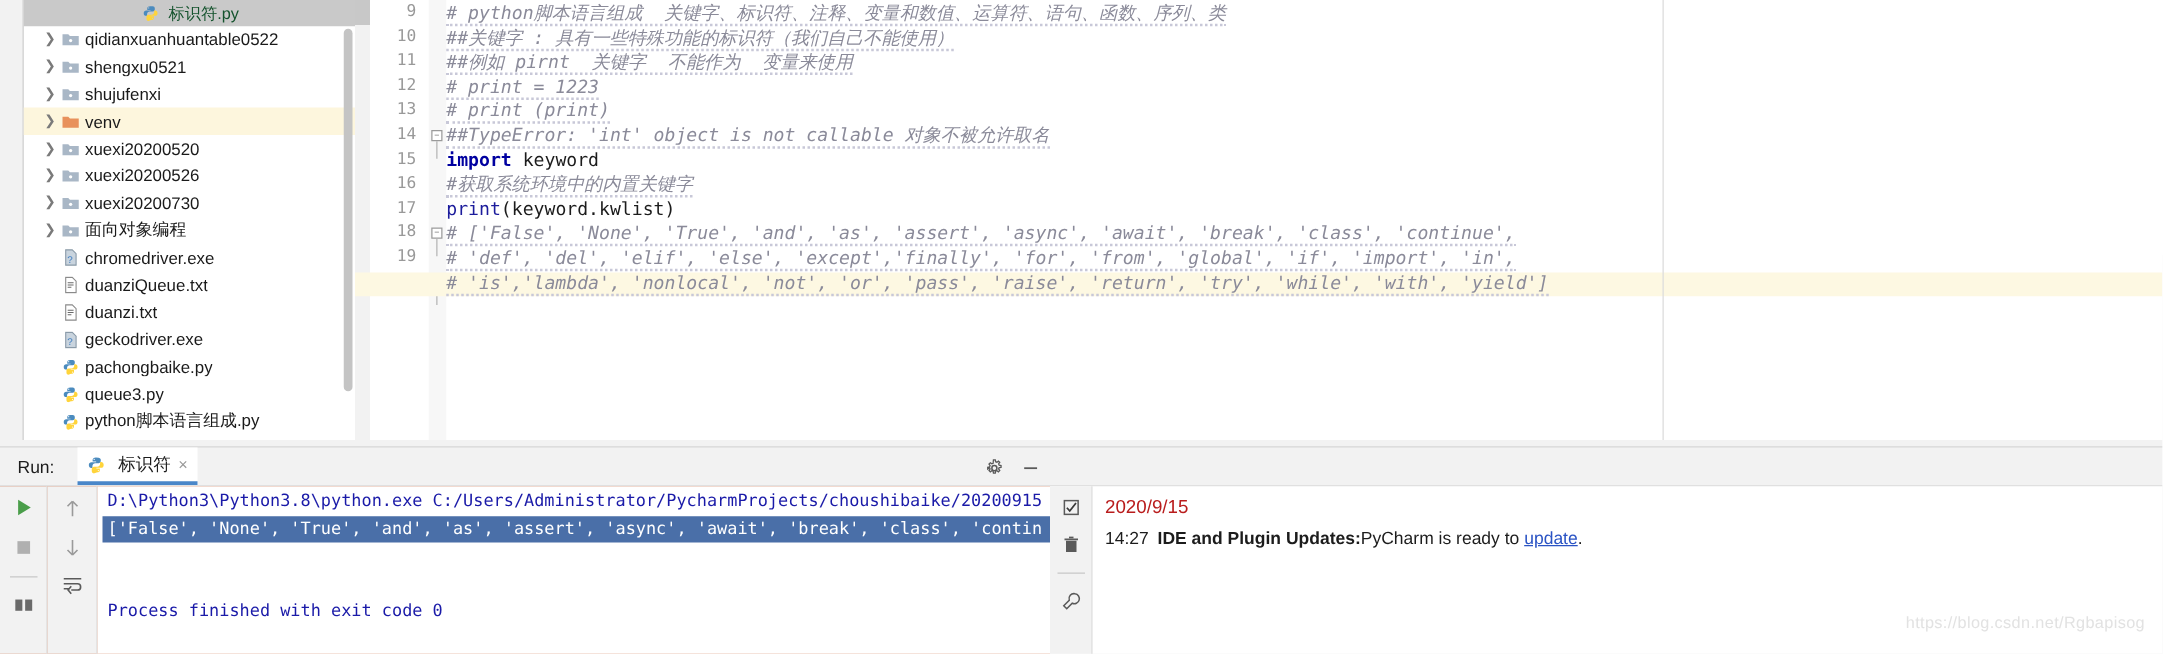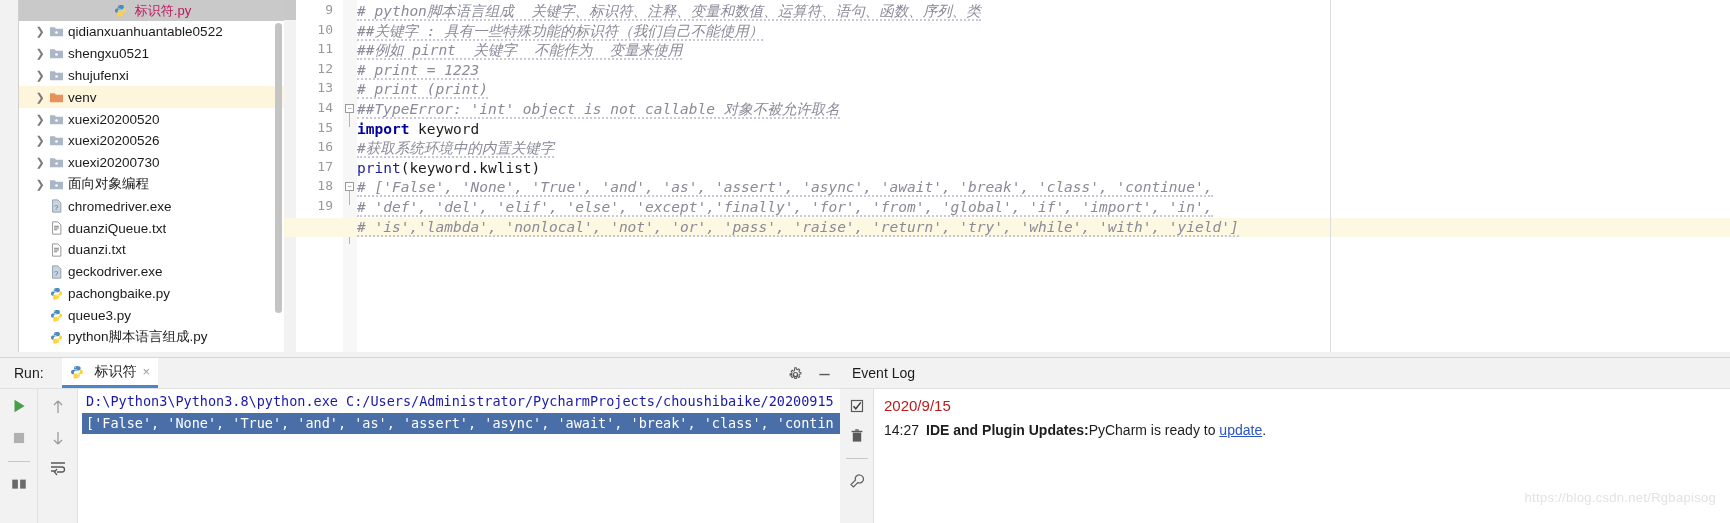--- a/index.html
+++ b/index.html
@@ -16,21 +16,21 @@
     position: absolute; left: 0; top: 0; width: 284px; height: 352px;
     background: #ffffff; overflow: hidden;
   }
   .pane-left-gutter {
     position: absolute; left: 0; top: 0; width: 19px; height: 352px;
     background: #f2f2f2; border-right: 1px solid #d0d0d0;
   }
   .tree-header {
     position: absolute; left: 19px; top: 0; width: 265px; height: 21px;
     background: #c9c9c9; display: flex; align-items: center; justify-content: center;
-    font-size: 13px; color: #be185d; white-space: nowrap;
+    font-size: 13px; color: #14532d; white-space: nowrap;
   }
   .tree-header .ficon { margin-right: 5px; }
   .tree-body { position: absolute; left: 19px; top: 21px; width: 265px; height: 331px; }
   .tree-row {
     display: flex; align-items: center; height: 21.8px;
     font-size: 13.5px; color: #1a1a1a; white-space: nowrap; padding-left: 14px;
   }
   .tree-row.selected { background: #fdf6dd; }
   .chev {
     width: 14px; flex: 0 0 14px; color: #7a7a7a; font-size: 11px;
@@ -432,23 +432,20 @@
           </svg>
         </span>
         <span>
           <svg width="15" height="15" viewBox="0 0 16 16">
               <rect x="2.5" y="7.3" width="11" height="1.5" fill="#5a5a5a"></rect>
             </svg>
         </span>
       </div>
     </div>
 
-    <div class="evt-header">
-      <span class="evt-title">Event Log</span>
-    </div>
 
     <div class="run-body">
       <div class="run-toolbar-left">
         <span>
           <svg width="18" height="18" viewBox="0 0 16 16">
               <path d="M4 2.5l9 5.5-9 5.5z" fill="#4a9e4a"></path>
             </svg>
         </span>
         <span>
           <svg width="18" height="18" viewBox="0 0 16 16">
@@ -476,20 +473,21 @@
         </span>
         <span>
           <svg width="18" height="16" viewBox="0 0 18 16">
             <path d="M2 3h14M2 7h11a2.5 2.5 0 010 5h-5M2 11h4M8 9l-2.5 3L8 15" stroke="#5a5a5a" stroke-width="1.3" fill="none"></path>
           </svg>
         </span>
       </div>
       <div class="console">
         <div class="con-line con-path" style="top:2px">D:\Python3\Python3.8\python.exe C:/Users/Administrator/PycharmProjects/choushibaike/20200915</div>
         <div class="con-sel">['False', 'None', 'True', 'and', 'as', 'assert', 'async', 'await', 'break', 'class', 'contin</div>
+        <div class="con-line con-done" style="top:90px">Process finished with exit code 0</div>
       </div>
     </div>
 
     <div class="evt-body">
       <div class="evt-toolbar">
         <span>
           <svg width="16" height="16" viewBox="0 0 16 16">
             <rect x="2.5" y="2.5" width="11" height="11" fill="none" stroke="#5a5a5a" stroke-width="1.2"></rect>
             <path d="M4.5 8.2l2.3 2.6 5-6.4" stroke="#3a3a3a" stroke-width="1.4" fill="none"></path>
           </svg>

